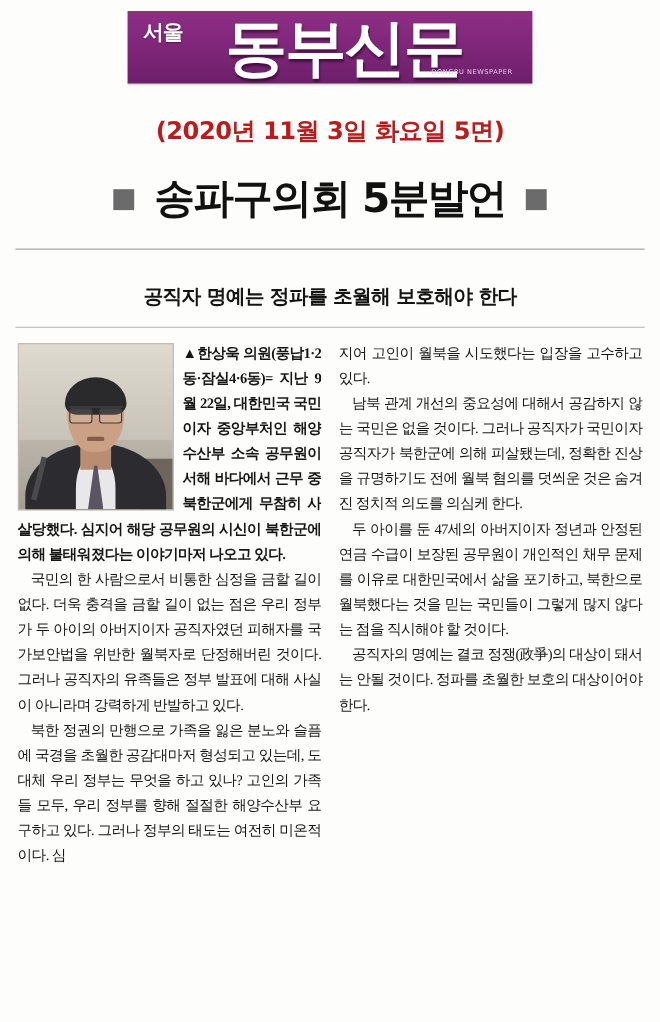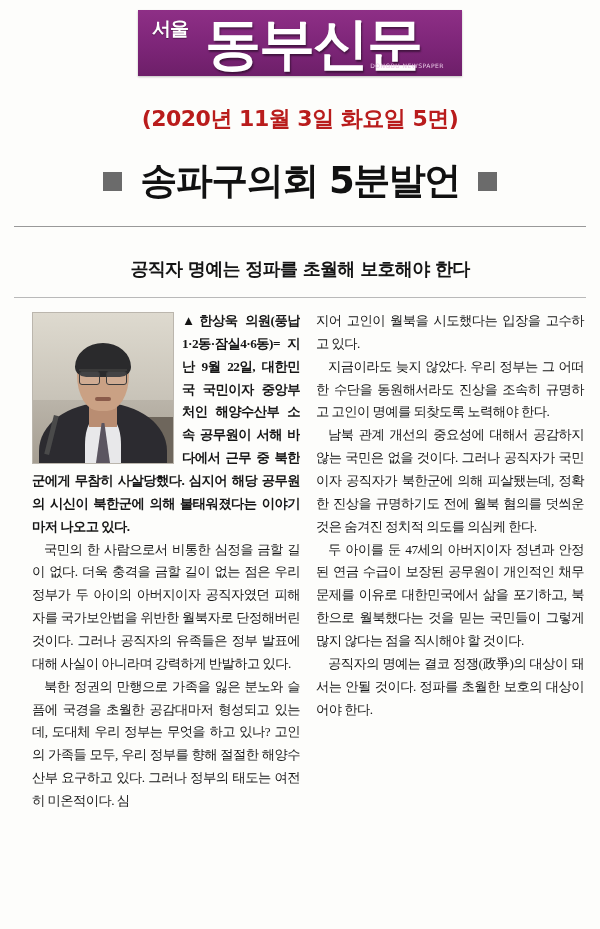--- a/index.html
+++ b/index.html
@@ -24,21 +24,21 @@
   }
 
   
   .masthead {
     width: 100%;
     display: flex;
     justify-content: center;
     padding-top: 10px;
   }
   .masthead-box {
-    width: 324px;
+    width: 368px;
     height: 66px;
     background: linear-gradient(180deg, #8e2f86 0%, #7d2578 55%, #6d1f69 100%);
     position: relative;
     display: flex;
     align-items: center;
     justify-content: center;
     box-shadow: 0 1px 2px rgba(0,0,0,0.25);
   }
   .masthead-seoul {
     position: absolute;
@@ -125,21 +125,21 @@
   .rule2 {
     height: 1px;
     background: #b9b9b9;
     margin: 16px 14px 0 14px;
   }
 
   
   .columns {
     display: flex;
     gap: 16px;
-    padding: 12px 16px 0 32px;
+    padding: 12px 16px 0 16px;
     box-sizing: border-box;
   }
   .col {
     width: 276px;
     font-size: 13.3px;
     line-height: 1.72;
     text-align: justify;
     letter-spacing: -.55px;
     color: #151515;
   }
@@ -274,20 +274,19 @@
           <div class="mic"></div>
         </div>
         <p class="noindent attrib">▲한상욱 의원(풍납1·2동·잠실4·6동)= 지난 9월 22일, 대한민국 국민이자 중앙부처인 해양수산부 소속 공무원이 서해 바다에서 근무 중 북한군에게 무참히 사살당했다. 심지어 해당 공무원의 시신이 북한군에 의해 불태워졌다는 이야기마저 나오고 있다.</p>
       </div>
       <p>국민의 한 사람으로서 비통한 심정을 금할 길이 없다. 더욱 충격을 금할 길이 없는 점은 우리 정부가 두 아이의 아버지이자 공직자였던 피해자를 국가보안법을 위반한 월북자로 단정해버린 것이다. 그러나 공직자의 유족들은 정부 발표에 대해 사실이 아니라며 강력하게 반발하고 있다.</p>
       <p>북한 정권의 만행으로 가족을 잃은 분노와 슬픔에 국경을 초월한 공감대마저 형성되고 있는데, 도대체 우리 정부는 무엇을 하고 있나? 고인의 가족들 모두, 우리 정부를 향해 절절한 해양수산부 요구하고 있다. 그러나 정부의 태도는 여전히 미온적이다. 심</p>
     </div>
 
     <div class="col">
       <p class="noindent">지어 고인이 월북을 시도했다는 입장을 고수하고 있다.</p>
-      <p>지금이라도 늦지 않았다. 우리 정부는 그 어떠한 수단을 동원해서라도 진상을 조속히 규명하고 고인이 명예를 되찾도록 노력해야 한다.</p>
       <p>남북 관계 개선의 중요성에 대해서 공감하지 않는 국민은 없을 것이다. 그러나 공직자가 국민이자 공직자가 북한군에 의해 피살됐는데, 정확한 진상을 규명하기도 전에 월북 혐의를 덧씌운 것은 숨겨진 정치적 의도를 의심케 한다.</p>
       <p>두 아이를 둔 47세의 아버지이자 정년과 안정된 연금 수급이 보장된 공무원이 개인적인 채무 문제를 이유로 대한민국에서 삶을 포기하고, 북한으로 월북했다는 것을 믿는 국민들이 그렇게 많지 않다는 점을 직시해야 할 것이다.</p>
       <p>공직자의 명예는 결코 정쟁(政爭)의 대상이 돼서는 안될 것이다. 정파를 초월한 보호의 대상이어야 한다.</p>
     </div>
 
   </div>
 </div>
 
 </body></html>

